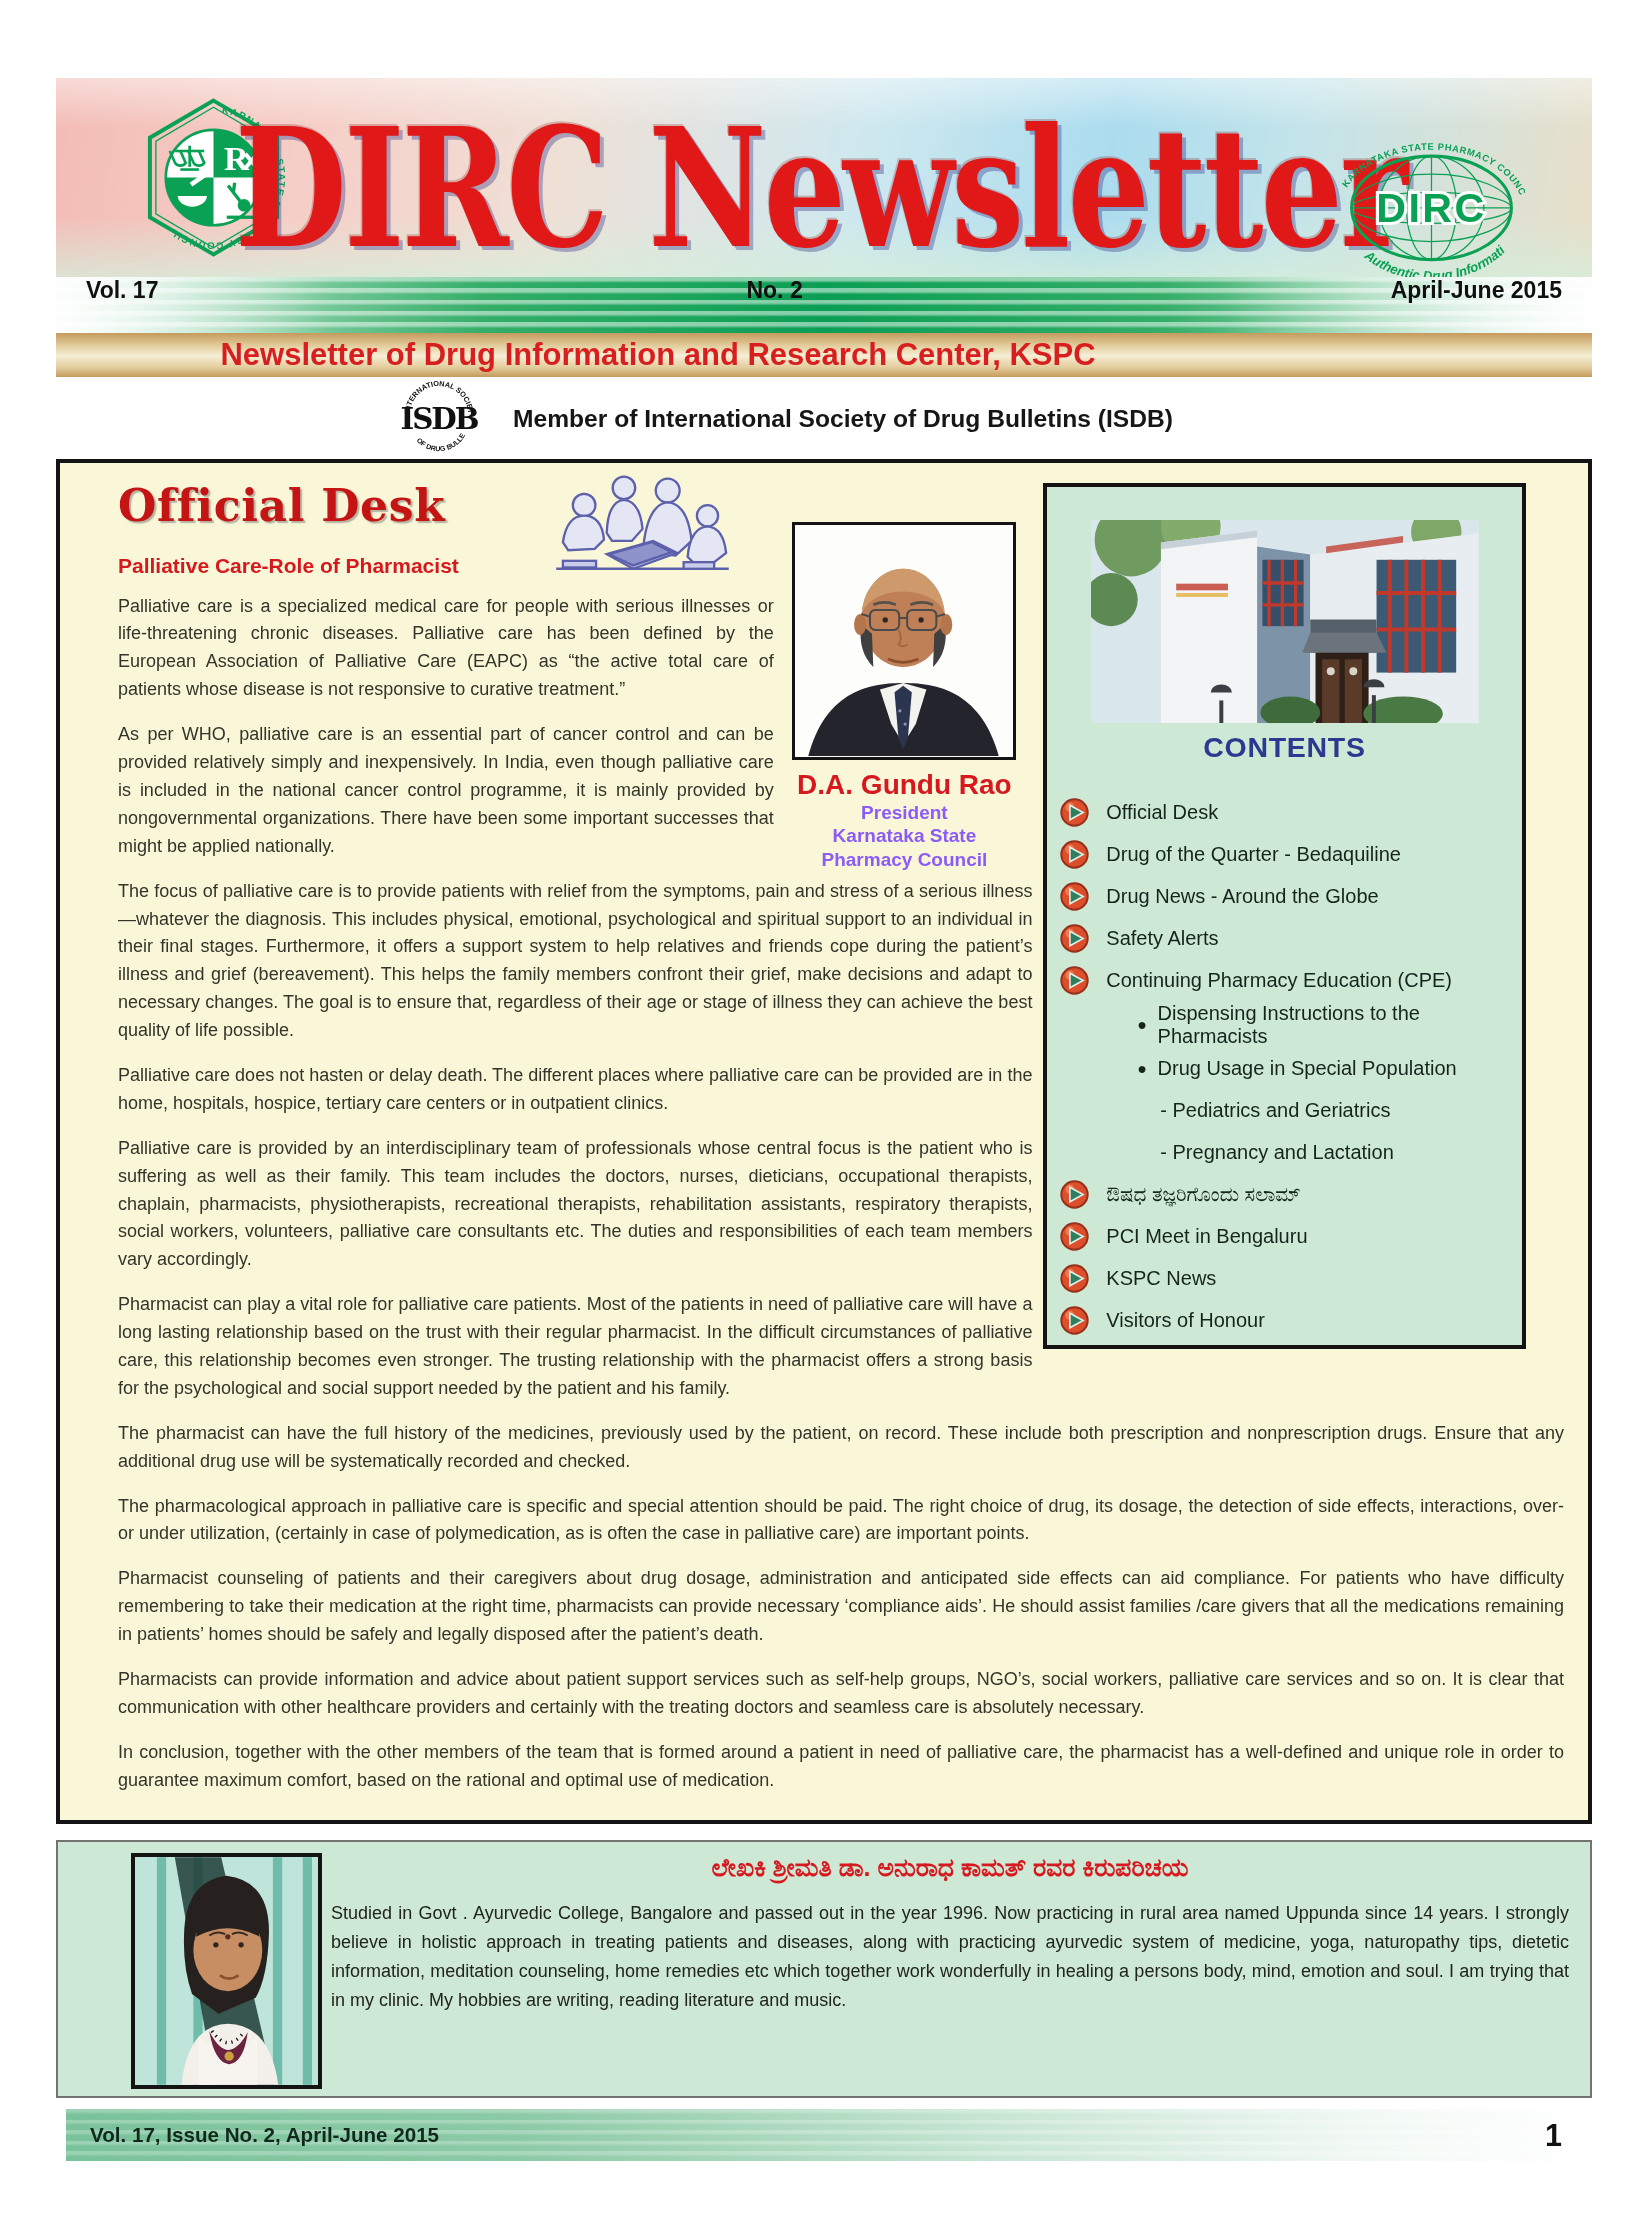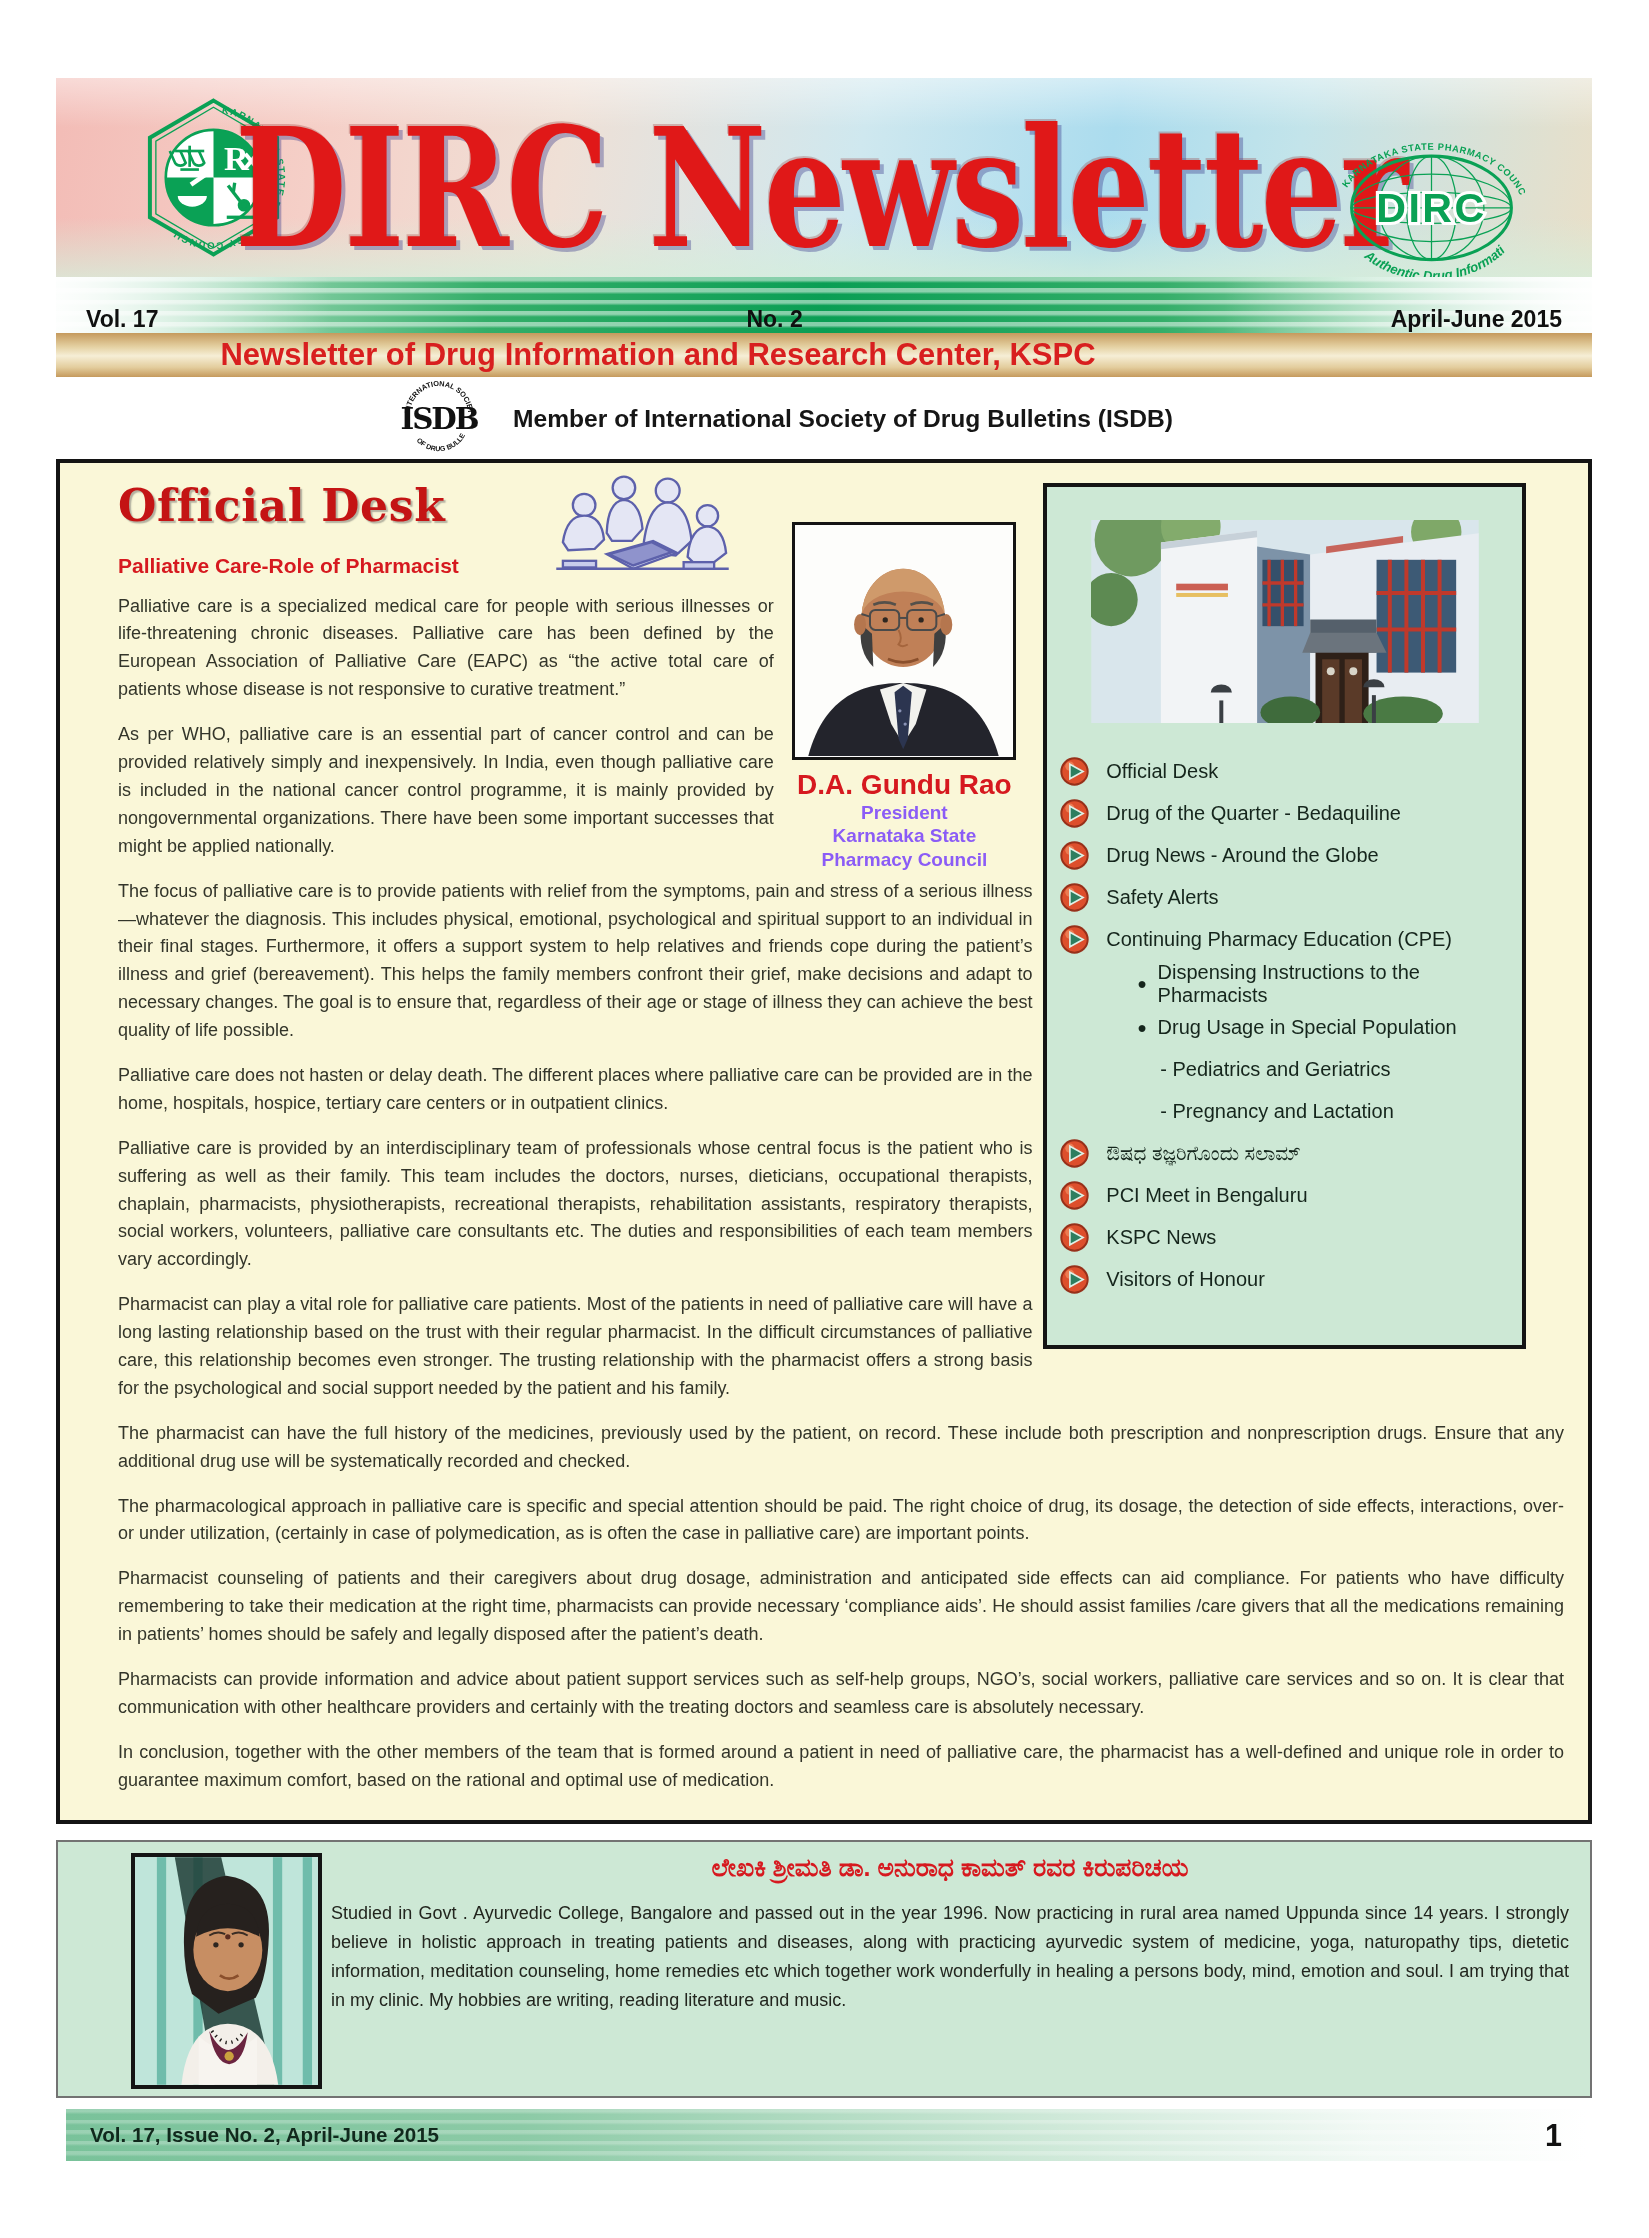--- a/index.html
+++ b/index.html
@@ -18,21 +18,21 @@
     position:absolute;left:179px;top:13.3px;width:1062px;text-align:center;white-space:nowrap;
     font-family:"DejaVu Serif",serif;font-weight:bold;font-size:129px;letter-spacing:-2.7px;
     color:#e01818;transform:scaleY(1.28);transform-origin:top center;
     text-shadow:4px 3.3px 0 rgba(58,58,140,.38),-1.3px -1.3px 0 rgba(140,20,20,.25);
   }
   .kspc-logo{position:absolute;left:78px;top:18.6px;width:159px;height:161px;}
   .dirc-logo{position:absolute;right:41px;top:50px;width:239px;height:156px;}
   
   .issue-bar{
     position:absolute;left:56px;top:277px;width:1536px;height:56px;box-sizing:border-box;
-    display:flex;align-items:flex-end;justify-content:space-between;padding:0 30px;
+    display:flex;align-items:flex-start;justify-content:space-between;padding:0 30px;
     font-weight:bold;font-size:23px;color:#101010;
     background:
       linear-gradient(90deg, rgba(255,255,255,.92) 0%, rgba(255,255,255,0) 18%, rgba(255,255,255,0) 76%, rgba(255,255,255,.88) 100%),
       repeating-linear-gradient(180deg, rgba(255,255,255,.5) 0 3.3px, rgba(255,255,255,0) 6px 11.3px),
       linear-gradient(90deg,#dff2e6 0%,#34ae69 28%,#0a9e54 50%,#34ae69 72%,#f0f9f3 100%);
     gap: 48px;
   }
   
   .banner{
     position:absolute;left:56px;top:333px;width:1536px;height:44px;
@@ -228,20 +228,21 @@
           <rect x="382" y="210" width="26" height="96" fill="#5a3a28"></rect>
         <circle cx="361" cy="228" r="6" fill="#d8d4c8"></circle>
           <circle cx="395" cy="228" r="6" fill="#d8d4c8"></circle>
         <ellipse cx="300" cy="290" rx="45" ry="24" fill="#3f6b3c"></ellipse>
         <ellipse cx="470" cy="292" rx="60" ry="26" fill="#4a7a44"></ellipse>
         <path d="M180,260 a16,12 0 0 1 32,0 z" fill="#3a3f44"></path>
           <rect x="193" y="272" width="6" height="34" fill="#3a3f44"></rect>
         <path d="M410,252 a16,12 0 0 1 32,0 z" fill="#3a3f44"></path>
           <rect x="423" y="264" width="6" height="42" fill="#3a3f44"></rect>
       </svg>
+      <h2 class="contents-title">CONTENTS</h2>
       <div id="contents-list">
           <div class="ci lvl0">
   <svg class="icon" viewBox="0 0 44 44">
     <circle cx="22" cy="22" r="20" fill="#dd4f2c"></circle>
     <circle cx="22" cy="22" r="20" fill="none" stroke="#97301a" stroke-width="3"></circle>
     <circle cx="15" cy="14" r="7" fill="#f08a5f" opacity="0.75"></circle>
     <polygon points="15,11 35,22 15,33" fill="#2e7e5f" stroke="#dff0e6" stroke-width="2.5"></polygon>
   </svg>
 <span class="lbl">Official Desk</span>
           </div>

